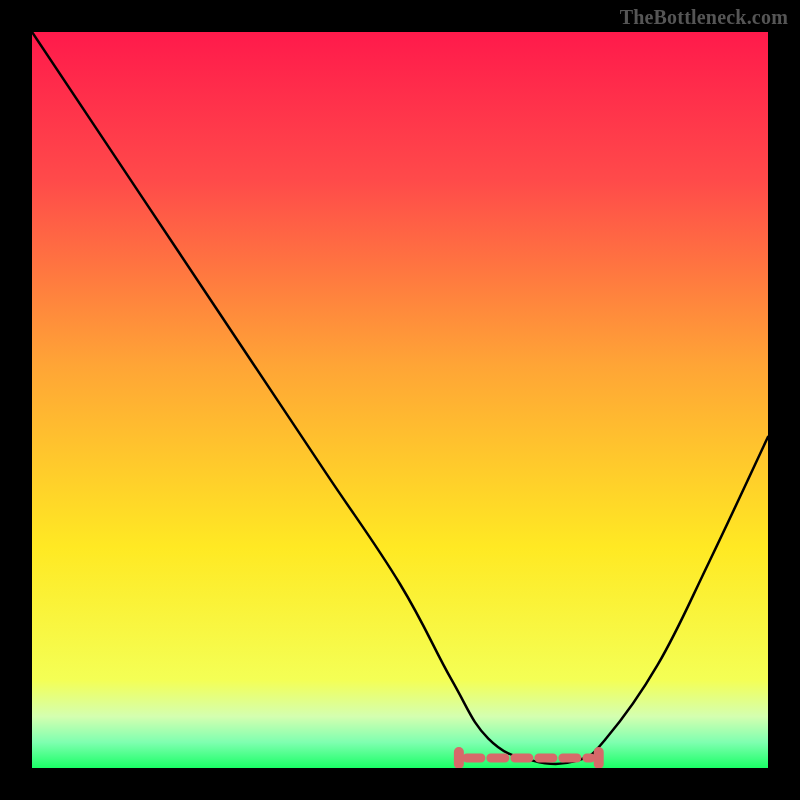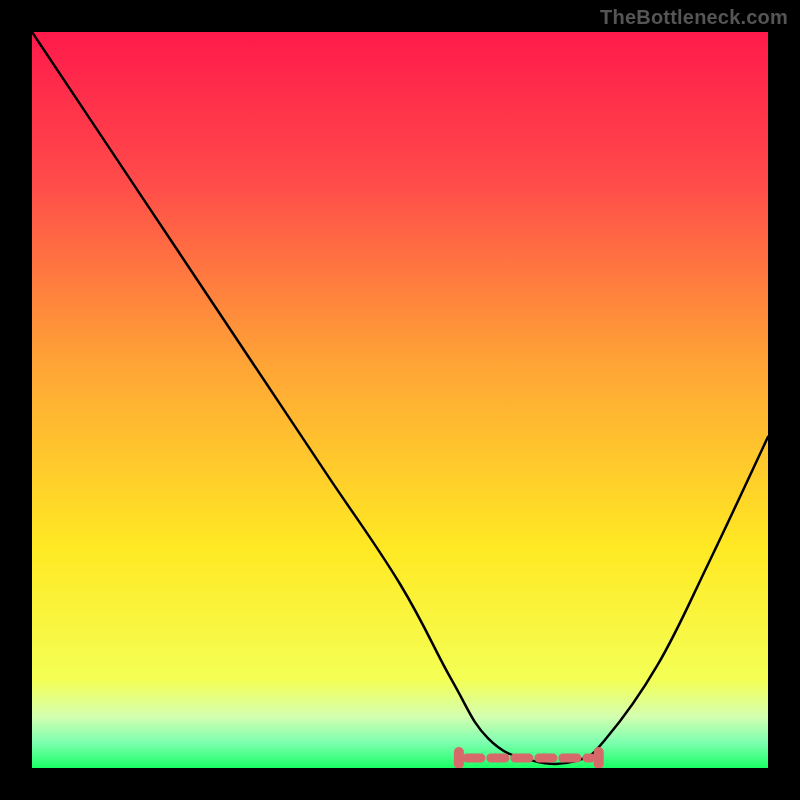--- a/index.html
+++ b/index.html
@@ -20,21 +20,21 @@
     position: absolute;
     left: 32px;
     top: 32px;
     width: 736px;
     height: 736px;
   }
   .attribution {
     position: absolute;
     top: 6px;
     right: 12px;
-    font-family: Liberation Sans, sans-serif;
+    font-family: Liberation Serif, serif;
     font-size: 20px;
     font-weight: 600;
     color: #555;
     letter-spacing: 0.2px;
   }
   svg { display: block; }
 </style>
 </head>
 <body>
 

